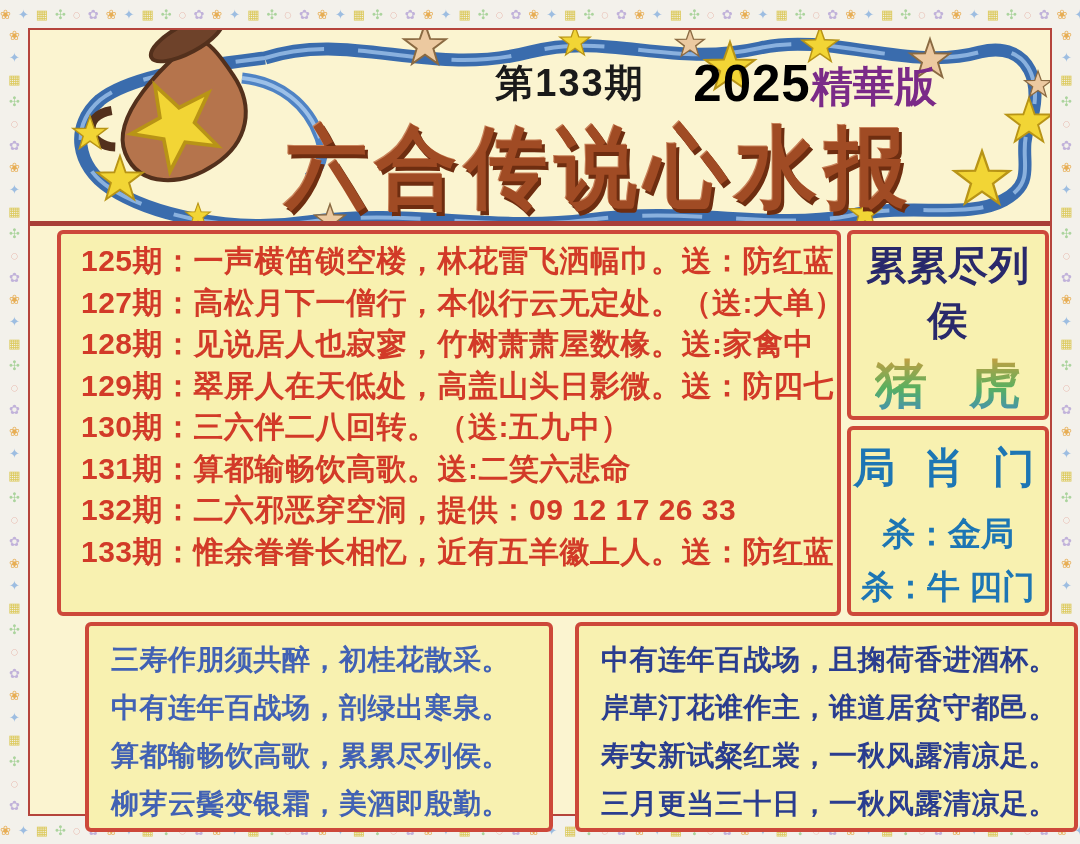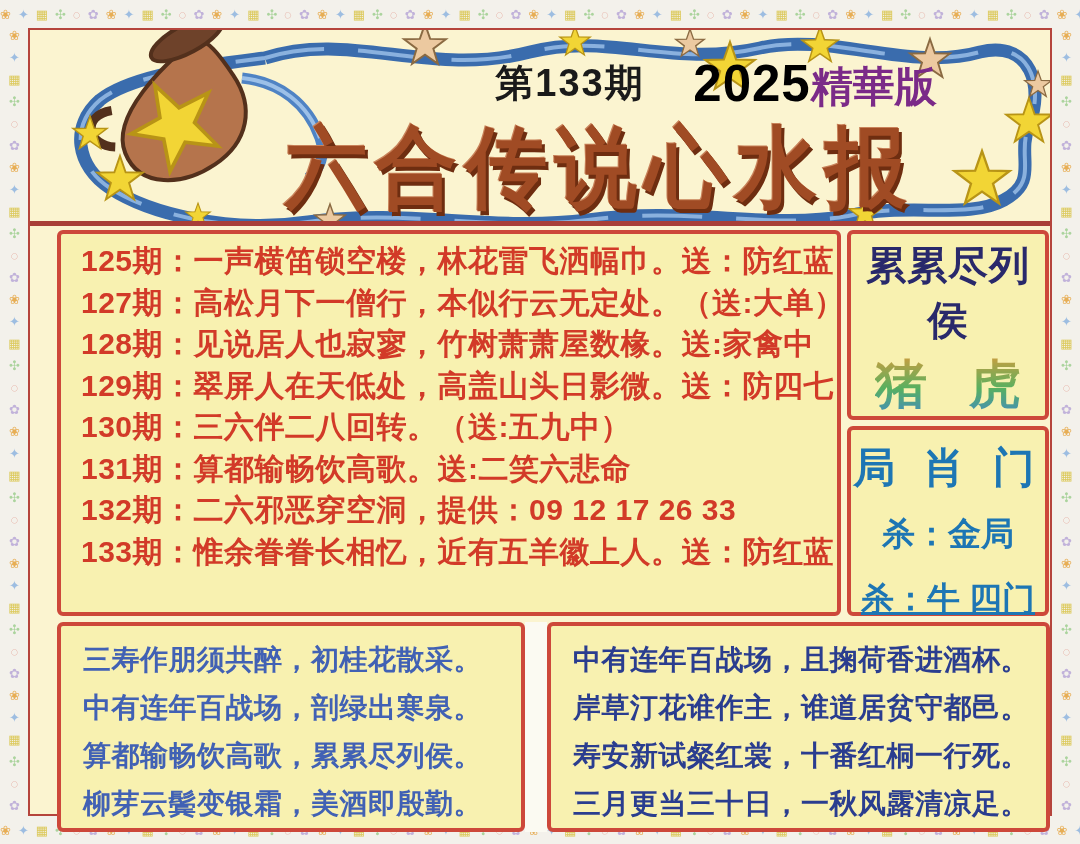--- a/index.html
+++ b/index.html
@@ -49,24 +49,24 @@
   .animal-row.r1{margin-top:2px;}
   .animal-row.r2{margin-top:14px;}
   .grad-warm{background:linear-gradient(180deg,#e09a38 0%,#58b060 55%,#3f86cf 100%);
     -webkit-background-clip:text;background-clip:text;color:transparent;}
   .grad-cool{background:linear-gradient(180deg,#27275f 0%,#2c4a9e 60%,#3f7fd0 100%);
     -webkit-background-clip:text;background-clip:text;color:transparent;}
 
   .side2{left:817px;top:396px;width:202px;height:190px;color:#1d76b4;}
   .side2 .s2-title{margin-top:10px;text-align:center;font-size:42px;font-weight:800;letter-spacing:8px;}
   .side2 .s2-line{margin-top:16px;text-align:center;font-size:33px;font-weight:800;white-space:nowrap;}
-  .side2 .s2-line2{margin-top:20px;text-decoration:underline;}
+  .side2 .s2-line2{margin-top:8px;}
 
   .gutter{position:absolute;left:495px;top:592px;width:22px;height:210px;background:#fbfaf2;}
-  .poem{padding:10px 0 0 22px;}
+  .poem{padding:10px 0 0 22px;margin-left:28px;}
   .bl-box{left:27px;top:592px;width:468px;height:210px;}
   .br-box{left:517px;top:592px;width:503px;height:210px;}
   .poem-line{height:48px;line-height:48px;font-size:28px;font-weight:600;white-space:nowrap;letter-spacing:0.5px;}
   .bl-box .poem-line{color:#4161b4;}
   .br-box .poem-line{color:#2a3d8f;}
 </style>
 </head>
 <body>
 
 <div class="page">
@@ -159,18 +159,18 @@
     <div class="box bl-box poem">
       <div class="poem-line">三寿作朋须共醉，初桂花散采。</div>
       <div class="poem-line">中有连年百战场，剖绿出寒泉。</div>
       <div class="poem-line">算都输畅饮高歌，累累尽列侯。</div>
       <div class="poem-line">柳芽云鬓变银霜，美酒即殷勤。</div>
     </div>
 
     <div class="box br-box poem">
       <div class="poem-line">中有连年百战场，且掬荷香进酒杯。</div>
       <div class="poem-line">岸草汀花谁作主，谁道居贫守都邑。</div>
-      <div class="poem-line">寿安新试粲红裳，十番红桐一行死。</div>
+      <div class="poem-line">寿安新试粲红裳，一秋风露清凉足。</div>
       <div class="poem-line">三月更当三十日，一秋风露清凉足。</div>
     </div>
 
   </div>
 </div>
 
 </body></html>

